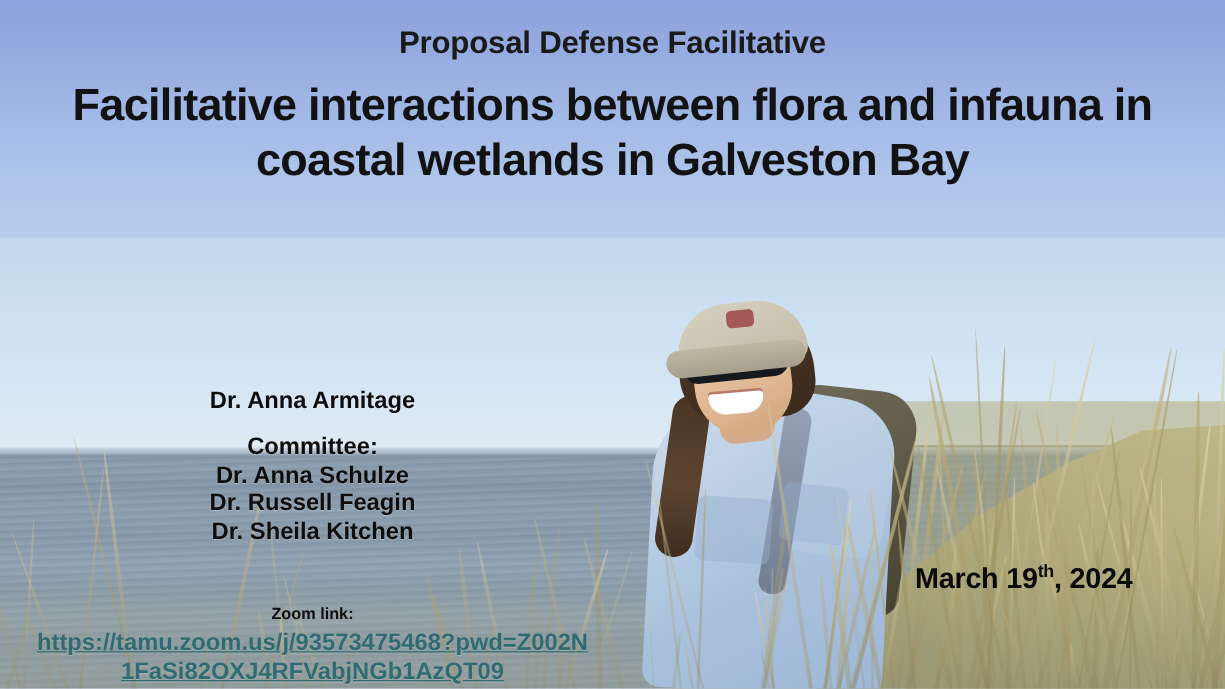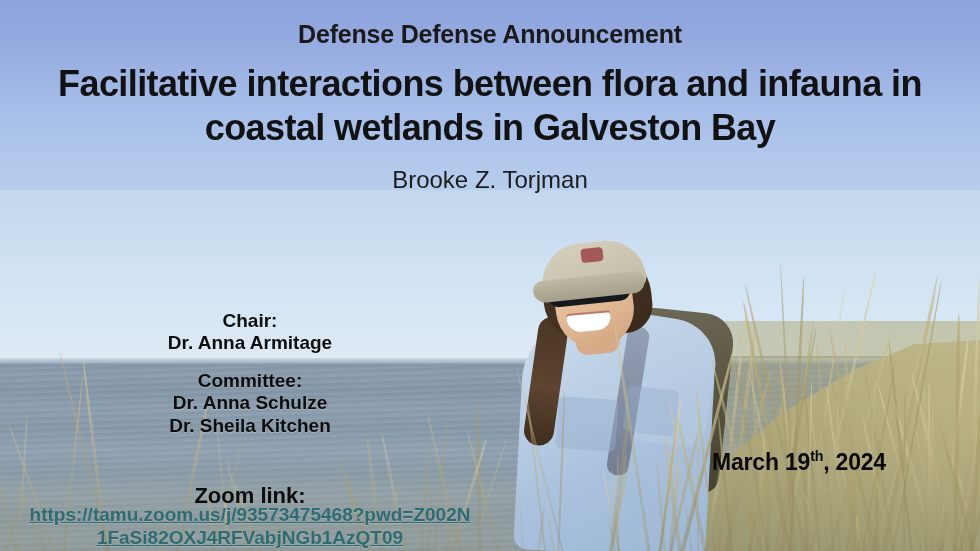--- a/index.html
+++ b/index.html
@@ -156,37 +156,37 @@
   .committee-block{
     position:absolute;left:85px;top:310px;width:330px;text-align:center;
     color:#0d0d0d;font-weight:bold;font-size:19px;line-height:1.18;
     text-shadow:0 1px 1px rgba(255,255,255,.25);
   }
   .committee-block .lbl{font-weight:bold;}
   .committee-block .gap{height:15px;}
 
   .zoom-label{
     position:absolute;left:85px;top:483px;width:330px;text-align:center;
-    color:#0d0d0d;font-weight:bold;font-size:22px;
+    color:#0d0d0d;font-weight:bold;font-size:13px;
   }
   .zoom-url{
     position:absolute;left:10px;top:503px;width:480px;text-align:center;
     color:#2e6b72;font-weight:bold;font-size:19px;line-height:1.22;
     text-decoration:underline;word-break:break-all;
     text-shadow:0 1px 0 rgba(255,255,255,.18);
   }
   .zoom-url span{display:block;}
 
   .details{
     position:absolute;right:18px;top:446px;width:250px;text-align:left;
     color:#0a0a0a;font-weight:bold;font-size:23px;line-height:1.42;
     letter-spacing:-.2px;
   }
   .details sup{font-size:.62em;vertical-align:super;}
-  .details .dline{white-space:nowrap;}
+  .details .dline{white-space:nowrap;margin-left:20px;}
 </style>
 </head>
 <body>
 
 <div class="poster">
 
   <div class="photo">
     <div class="photo-sky"></div>
     <div class="far-shore"></div>
     <div class="photo-water"></div>
@@ -356,35 +356,34 @@
         <i class="bl" style="left:274.1px;height:60px;width:2.0px;background:linear-gradient(180deg,#b2a66f,rgba(140,130,90,0.55));transform:rotate(6.5deg);opacity:0.42;"></i>
         <i class="bl" style="left:226.5px;height:69px;width:2.5px;background:linear-gradient(180deg,#ddd3ab,rgba(140,130,90,0.55));transform:rotate(-3.4deg);opacity:0.41;"></i>
         <i class="bl" style="left:158.2px;height:43px;width:1.5px;background:linear-gradient(180deg,#b2a66f,rgba(140,130,90,0.55));transform:rotate(10.2deg);opacity:0.38;"></i>
         <i class="bl" style="left:425.9px;height:76px;width:2.6px;background:linear-gradient(180deg,#a89d67,rgba(140,130,90,0.55));transform:rotate(3.5deg);opacity:0.35;"></i>
         <i class="bl" style="left:607.4px;height:108px;width:3.3px;background:linear-gradient(180deg,#c7bb8a,rgba(140,130,90,0.55));transform:rotate(11.9deg);opacity:0.41;"></i>
         <i class="bl" style="left:535.6px;height:54px;width:2.6px;background:linear-gradient(180deg,#a89d67,rgba(140,130,90,0.55));transform:rotate(7.0deg);opacity:0.33;"></i>
         <i class="bl" style="left:555.0px;height:46px;width:1.7px;background:linear-gradient(180deg,#bfb07c,rgba(140,130,90,0.55));transform:rotate(-9.8deg);opacity:0.41;"></i>
       </div>
   </div>
 
-  <div class="header">Defense Defense Announcement</div>
+  <div class="header">Proposal Defense Facilitative</div>
 
   <div class="title">
     <div>Facilitative interactions between flora and infauna in</div>
     <div>coastal wetlands in Galveston Bay</div>
   </div>
 
-  <div class="author">Brooke Z. Torjman</div>
 
   <div class="committee-block">
-    <div class="lbl">Chair:</div>
     <div>Dr. Anna Armitage</div>
     <div class="gap"></div>
     <div class="lbl">Committee:</div>
     <div>Dr. Anna Schulze</div>
+    <div>Dr. Russell Feagin</div>
     <div>Dr. Sheila Kitchen</div>
   </div>
 
   <div class="zoom-label">Zoom link:</div>
 
   <div class="zoom-url">
     <span>https://tamu.zoom.us/j/93573475468?pwd=Z002N</span>
     <span>1FaSi82OXJ4RFVabjNGb1AzQT09</span>
   </div>
 

